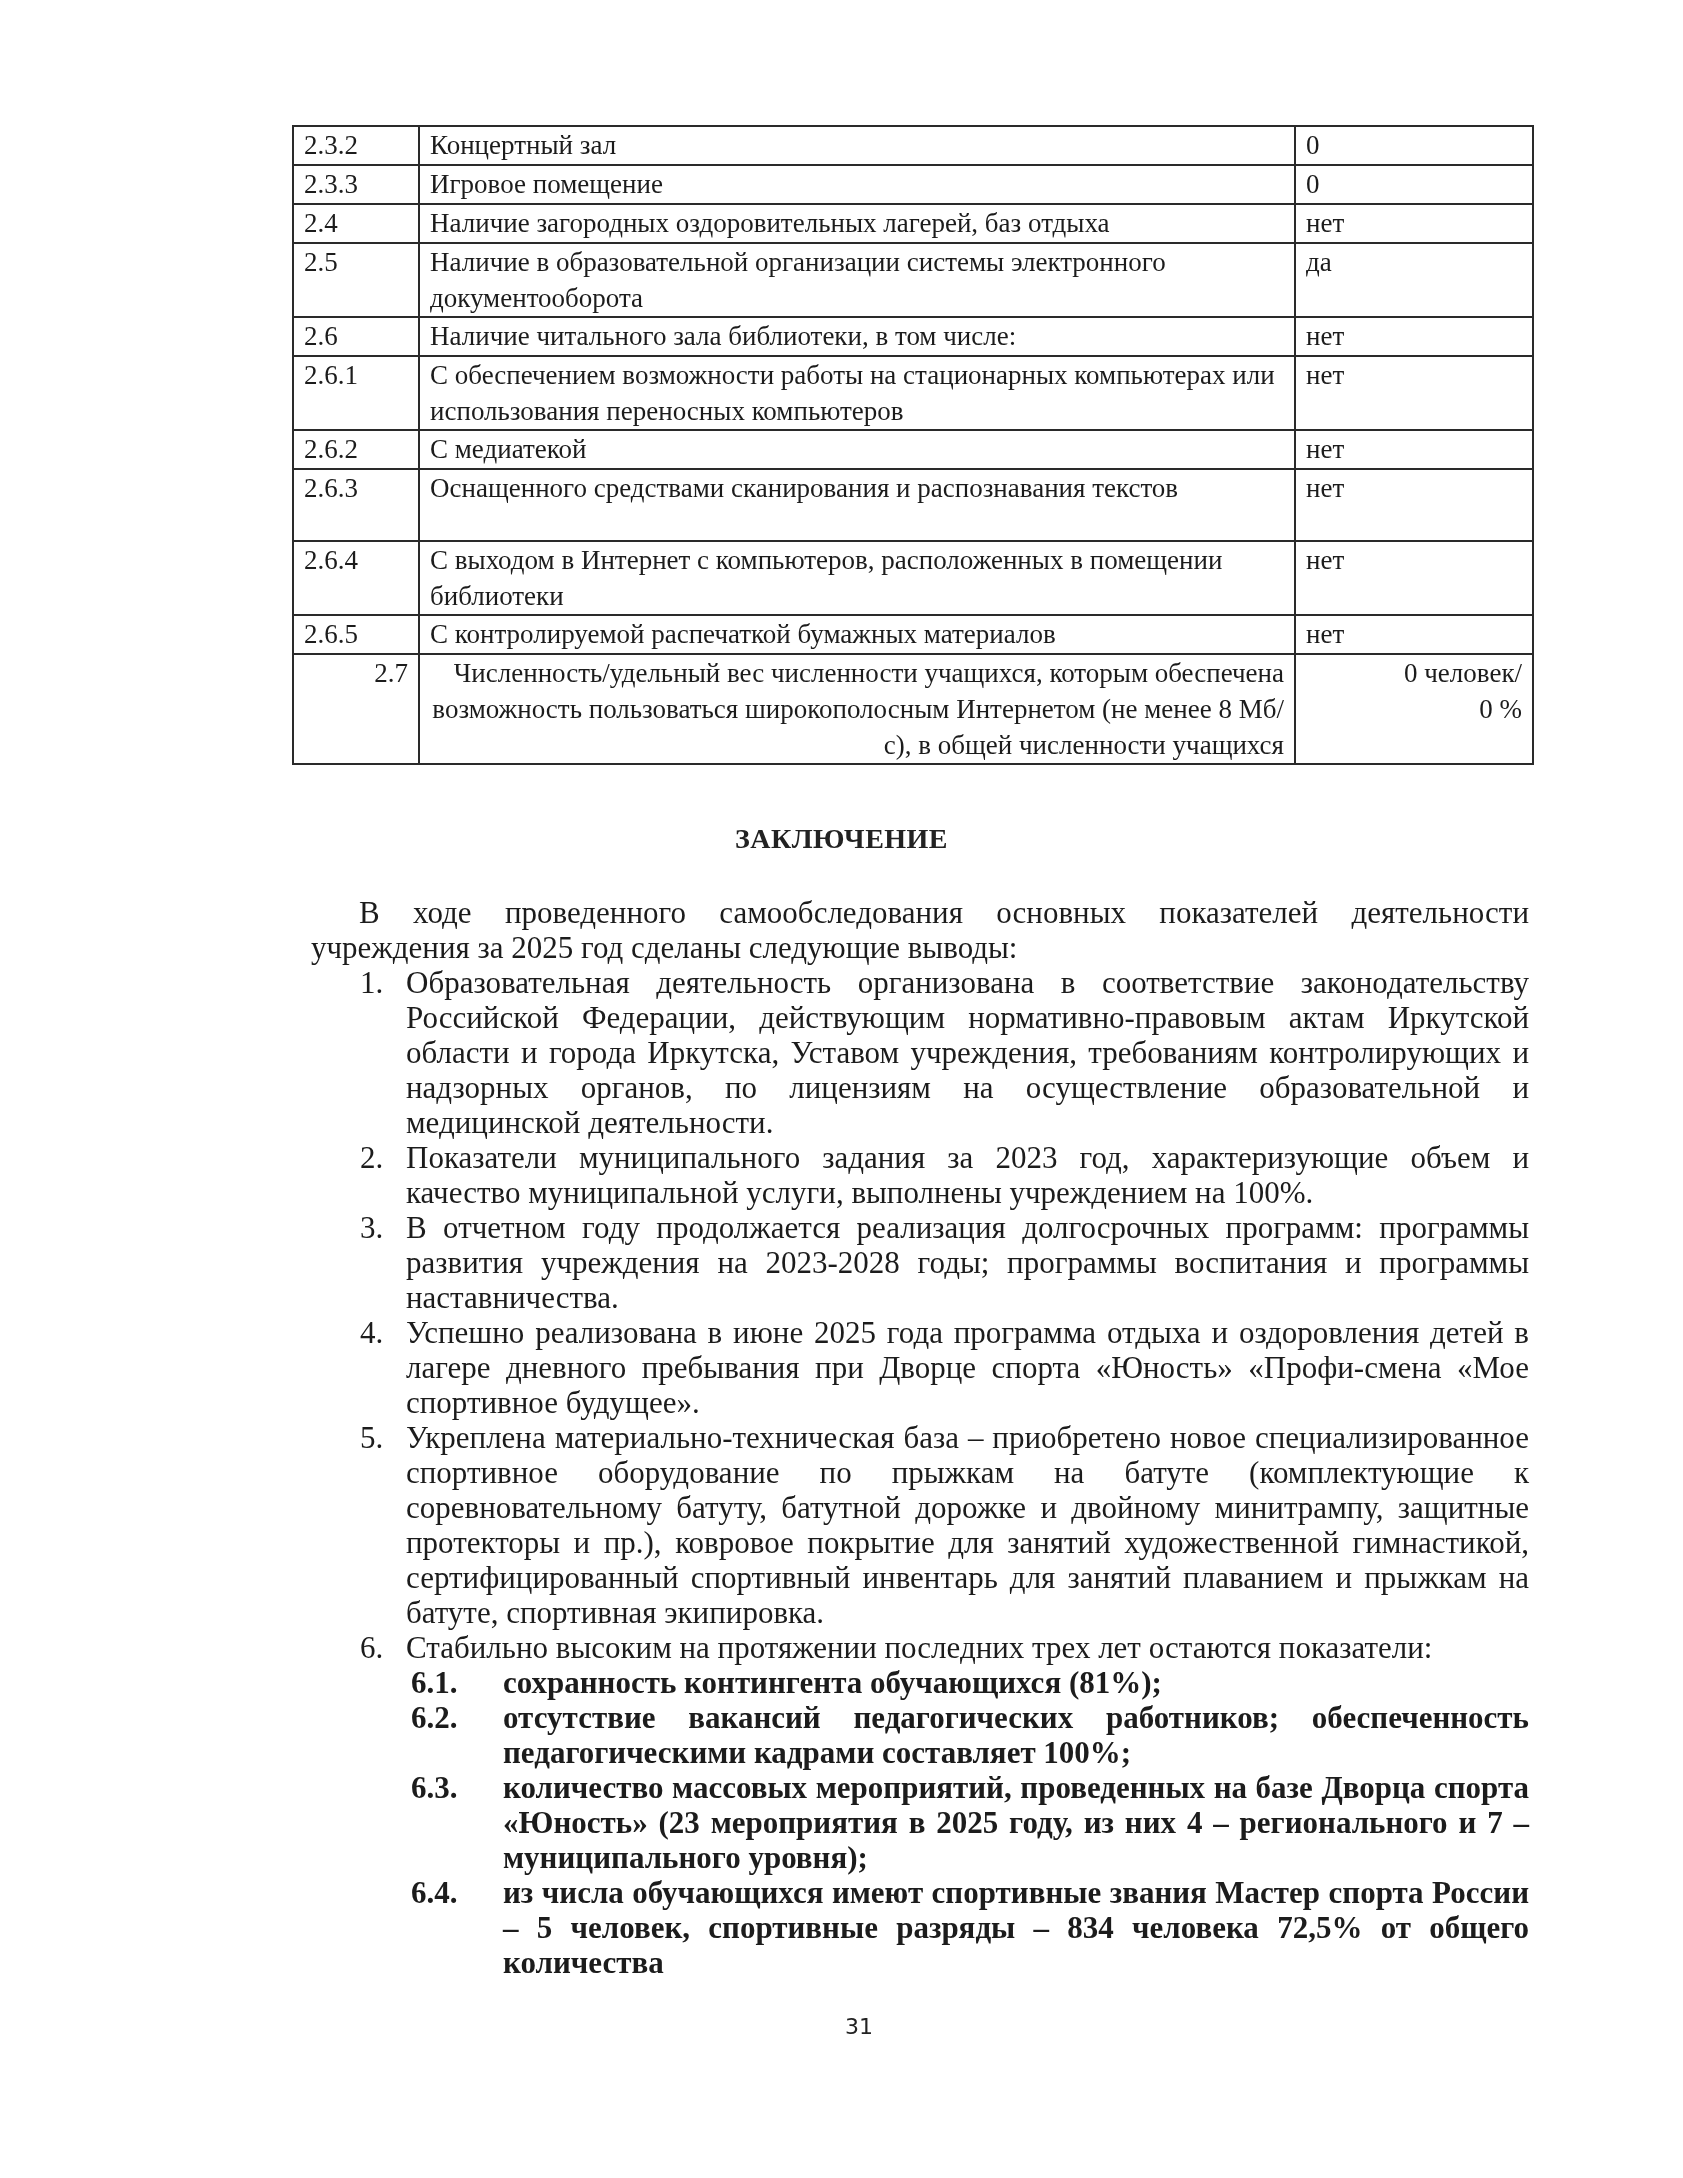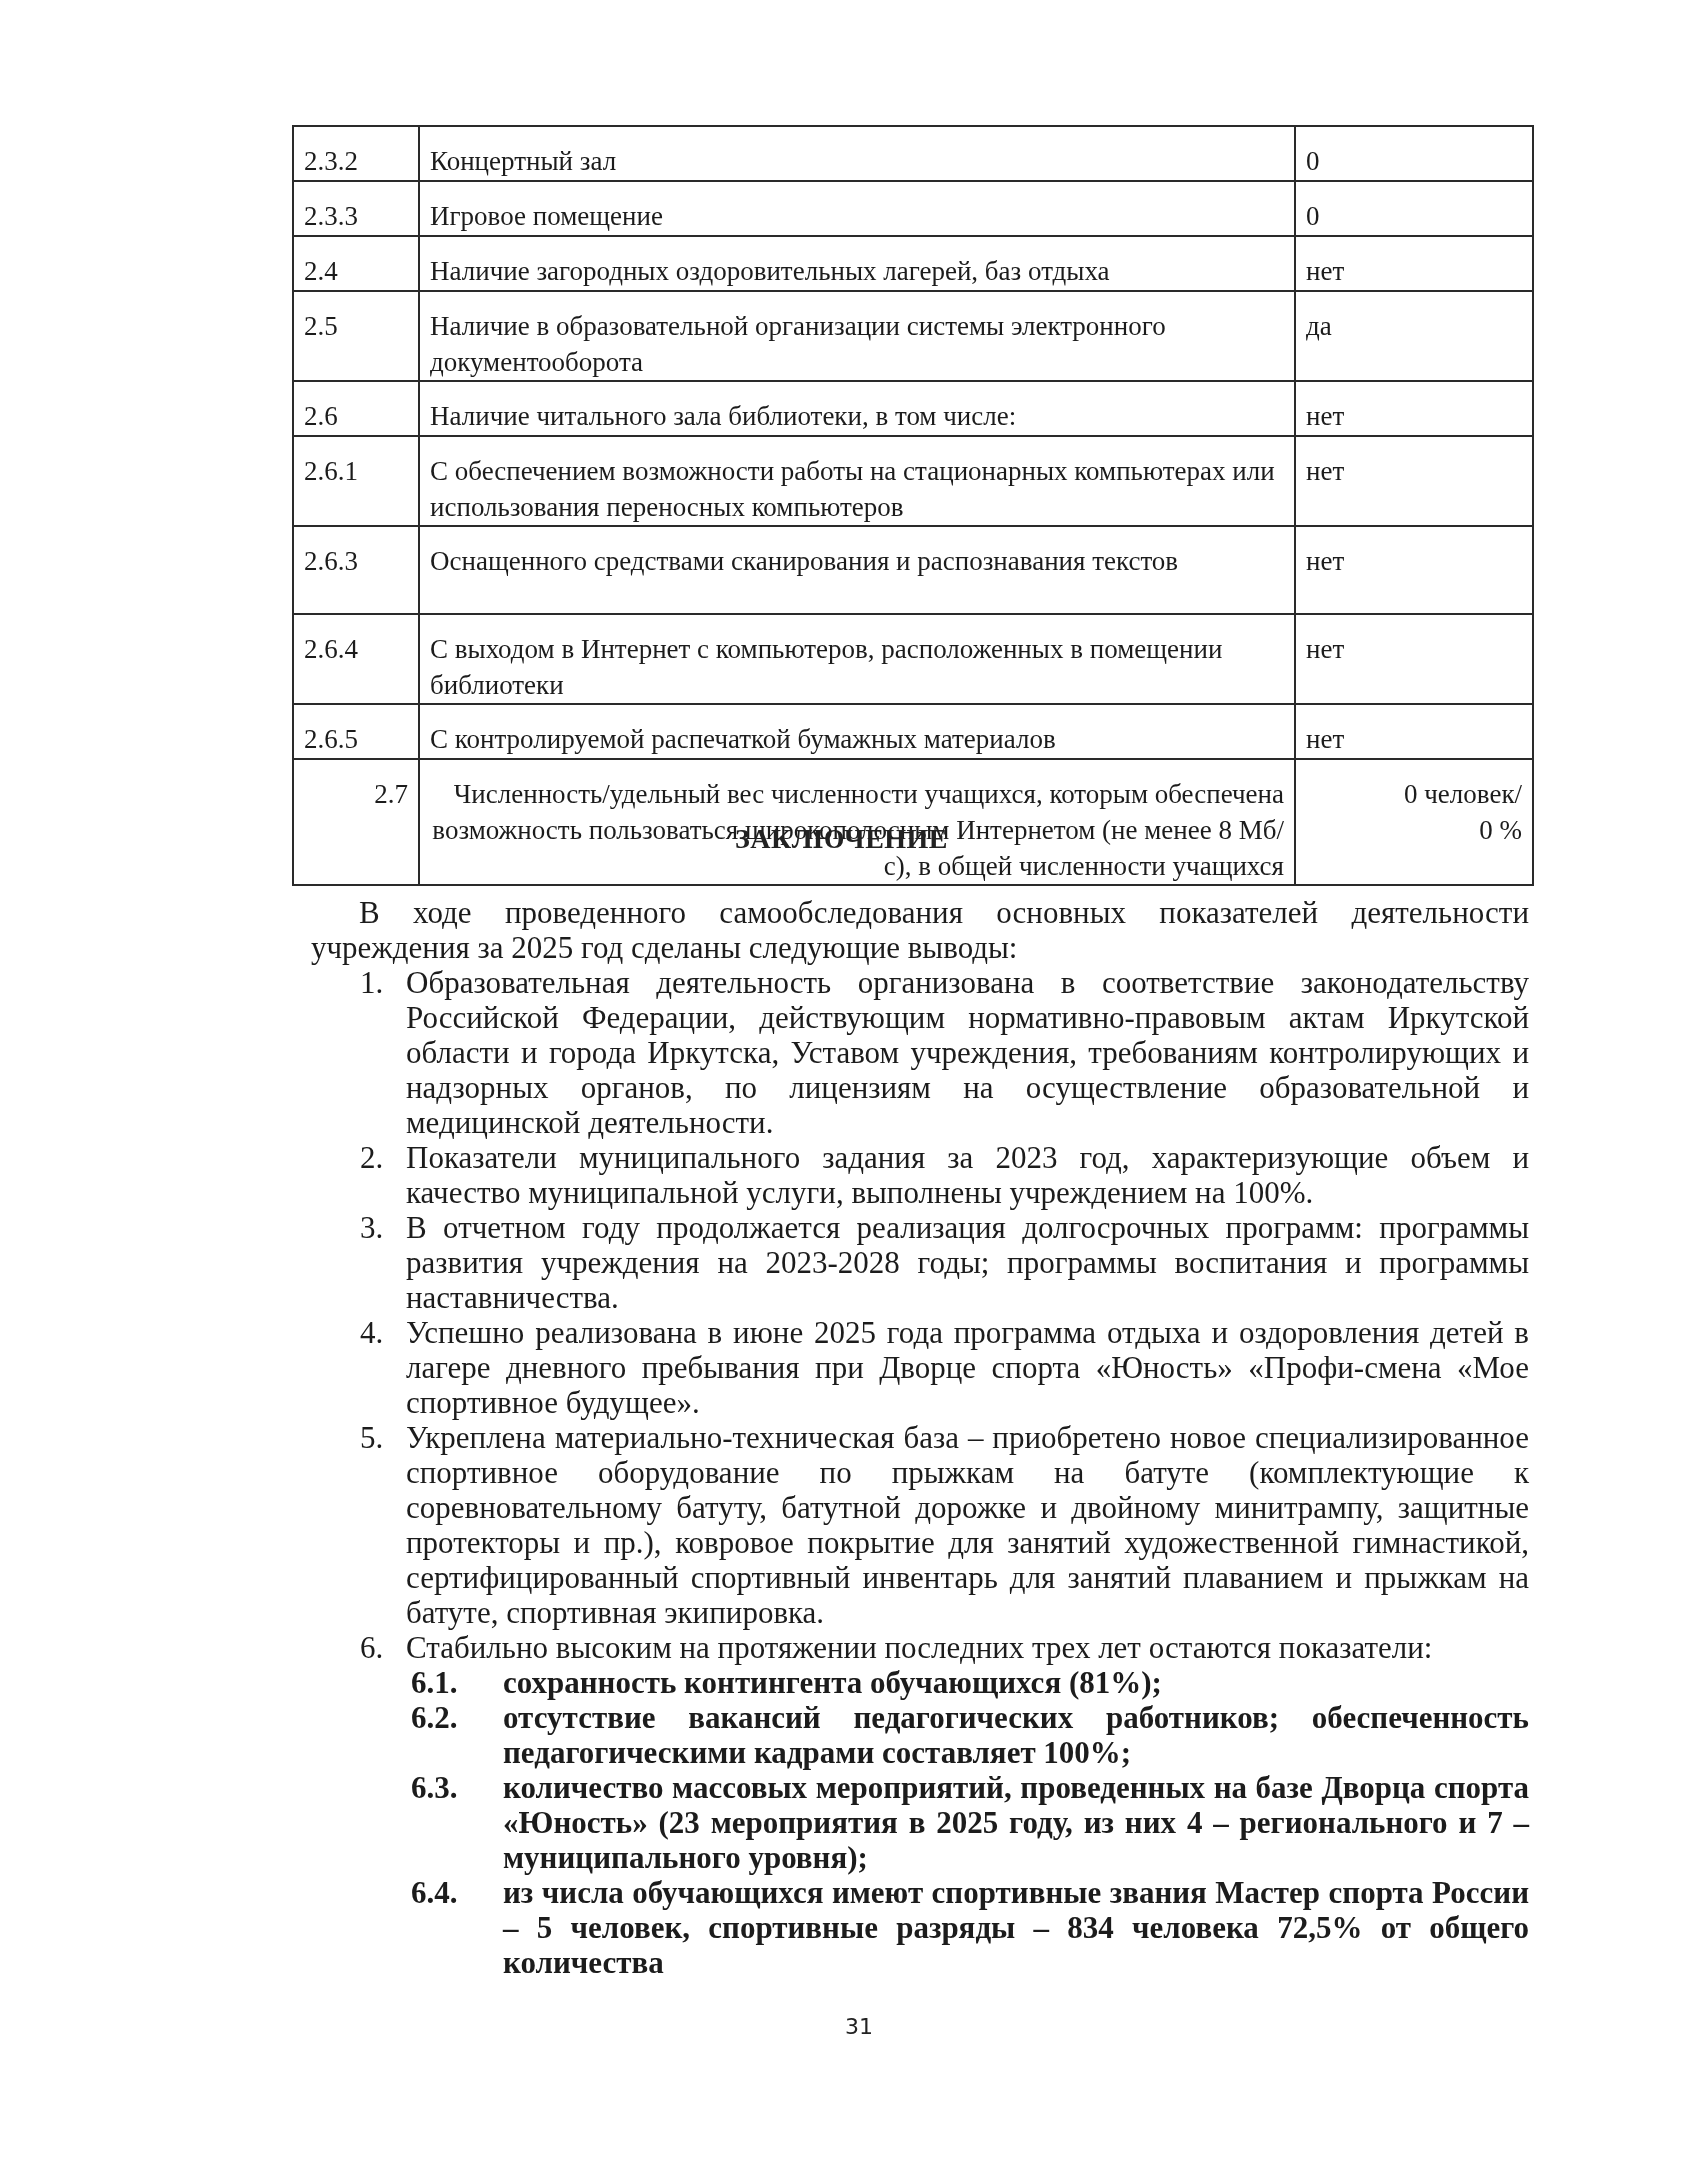--- a/index.html
+++ b/index.html
@@ -3,21 +3,21 @@
 <meta charset="utf-8">
 <style>
   html, body { margin: 0; padding: 0; background: #ffffff; }
   body { width: 1683px; height: 2178px; position: relative; overflow: hidden;
          font-family: "Liberation Serif", "DejaVu Serif", serif; color: #1c1c1c; }
   .page { position: absolute; left: 0; top: 0; width: 1683px; height: 2178px; }
 
   
   table.indicators { position: absolute; left: 292px; top: 125px; width: 1242px;
     border-collapse: collapse; font-size: 27px; line-height: 36px; }
-  table.indicators td { border: 2px solid #2a2a2a; vertical-align: top; padding: 16px 10px 0 10px; }
+  table.indicators td { border: 2px solid #2a2a2a; vertical-align: top; padding: 0 10px 0 10px; }
   table.indicators td.num { width: 104px; }
   table.indicators td.val { width: 216px; }
   tr.h1 td { height: 37px; }
   tr.h2 td { height: 70px; }
   tr.h3 td { height: 100px; text-align: right; }
 
   
   .heading { position: absolute; left: 0; width: 1683px; top: 823px; text-align: center;
     font-weight: bold; font-size: 28px; letter-spacing: 0.5px; color: #222; }
 
@@ -64,20 +64,25 @@
         <td class="val">да</td>
       </tr>
       <tr class="h1">
         <td class="num">2.6</td>
         <td class="lbl">Наличие читального зала библиотеки, в том числе:</td>
         <td class="val">нет</td>
       </tr>
       <tr class="h2">
         <td class="num">2.6.1</td>
         <td class="lbl">С обеспечением возможности работы на стационарных компьютерах или использования переносных компьютеров</td>
+        <td class="val">нет</td>
+      </tr>
+      <tr class="h1">
+        <td class="num">2.6.2</td>
+        <td class="lbl">С медиатекой</td>
         <td class="val">нет</td>
       </tr>
       <tr class="h2">
         <td class="num">2.6.3</td>
         <td class="lbl">Оснащенного средствами сканирования и распознавания текстов</td>
         <td class="val">нет</td>
       </tr>
       <tr class="h2">
         <td class="num">2.6.4</td>
         <td class="lbl">С выходом в Интернет с компьютеров, расположенных в помещении библиотеки</td>

